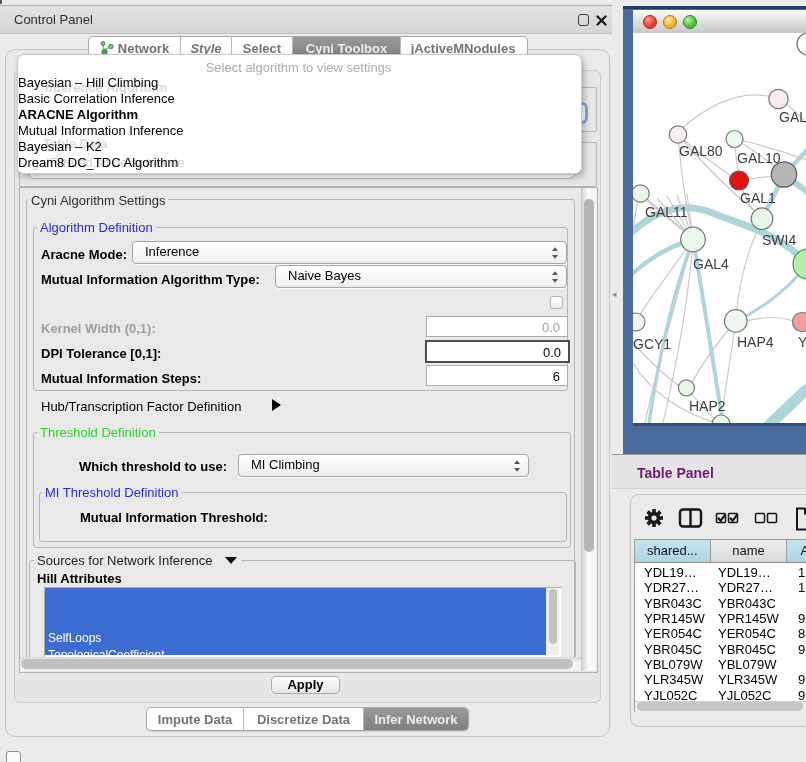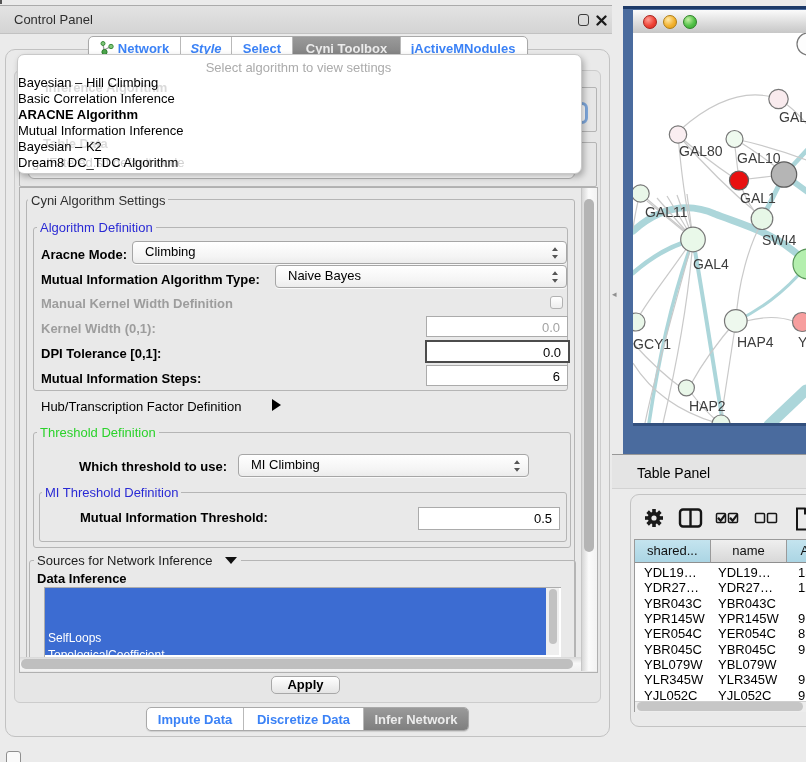--- a/index.html
+++ b/index.html
@@ -11,21 +11,21 @@
  border:1px solid #a6a6a6;border-radius:4px;box-shadow:0 1px 0 rgba(255,255,255,.7);}
 .combo .ct{position:absolute;left:12px;top:2px;font-size:13px;color:#000;white-space:nowrap;}
 .carr{position:absolute;right:7px;top:50%;width:8px;height:14px;margin-top:-7px;}
 .inp{position:absolute;background:#fff;border:1px solid #ababab;font-size:13px;
  text-align:right;color:#000;}
 .inp span{position:absolute;right:7px;top:3px;}
 .gbox{position:absolute;border:1px solid #b5b5b5;border-radius:3px;}
 .gtitle{position:absolute;font-size:13px;background:#e9e9e9;padding:0 3px;white-space:nowrap;}
 .seg{position:absolute;background:#fff;border:1px solid #a9a9a9;border-radius:5px;
  display:flex;overflow:hidden;box-shadow:0 1px 1px rgba(0,0,0,.12);}
-.seg .s{font-size:13px;font-weight:bold;color:#3b82f6;display:flex;align-items:center;
+.seg .s{font-size:13px;font-weight:bold;color:#737373;display:flex;align-items:center;
  justify-content:center;white-space:nowrap;}
 .seg .sep{width:1px;background:#b9b9b9;}
 .seg .sel{background:linear-gradient(#9a9a9a,#7f7f7f);color:#ececec;}
 .pitem{position:absolute;left:18px;font-size:13px;color:#000;white-space:nowrap;}
 .row{position:absolute;font-size:13px;color:#000;white-space:nowrap;}
 </style></head>
 <body>
 
 <div class="abs" style="left:0;top:0;width:612px;height:762px;background:#ebebeb;"></div>
 <div class="abs" style="left:0;top:0;width:2px;height:4px;background:#555;"></div>
@@ -57,35 +57,34 @@
  <div class="abs" style="left:0;top:0;width:561px;height:600px;background:#e9e9e9;">
 
   <div class="gbox" style="left:6px;top:11px;width:547px;height:560px;"></div>
   <div class="gtitle" style="left:8px;top:5px;color:#2f2f2f;">Cyni Algorithm Settings</div>
 
   <div class="gbox" style="left:13px;top:39px;width:533px;height:162px;"></div>
   <div class="gtitle" style="left:17px;top:32px;color:#2a2ad4;">Algorithm Definition</div>
 
   <div class="lbl abs" style="left:21px;top:59px;">Aracne Mode:</div>
   <div class="combo" style="left:112px;top:53px;width:433px;height:21px;">
-    <span class="ct">Climbing</span>
+    <span class="ct">Inference</span>
     <svg class="carr" viewBox="0 0 8 14">
           <path d="M1 5 L4 1.2 L7 5 Z M1 9 L4 12.8 L7 9 Z" fill="#555"></path>
         </svg>
   </div>
 
   <div class="lbl abs" style="left:21px;top:84px;">Mutual Information Algorithm Type:</div>
   <div class="combo" style="left:255px;top:77px;width:290px;height:21px;">
     <span class="ct">Naive Bayes</span>
     <svg class="carr" viewBox="0 0 8 14">
           <path d="M1 5 L4 1.2 L7 5 Z M1 9 L4 12.8 L7 9 Z" fill="#555"></path>
         </svg>
   </div>
 
-  <div class="lbl dis abs" style="left:21px;top:108px;">Manual Kernel Width Definition</div>
   <div class="abs" style="left:530px;top:108px;width:11px;height:11px;border:1px solid #b2b2b2;
    border-radius:3px;background:linear-gradient(#fff,#ededed);"></div>
 
   <div class="lbl dis abs" style="left:21px;top:133px;">Kernel Width (0,1):</div>
   <div class="inp" style="left:406px;top:128px;width:140px;height:19px;">
         <span style="color:#a3a3a3;">0.0</span>
       </div>
 
   <div class="lbl abs" style="left:21px;top:158px;">DPI Tolerance [0,1]:</div>
   <div class="inp" style="left:405px;top:152px;width:141px;height:19px;border:2px solid #4c4c4c;">
@@ -110,31 +109,28 @@
     <span class="ct">MI Climbing</span>
     <svg class="carr" viewBox="0 0 8 14">
           <path d="M1 5 L4 1.2 L7 5 Z M1 9 L4 12.8 L7 9 Z" fill="#555"></path>
         </svg>
   </div>
 
   <div class="gbox" style="left:19px;top:304px;width:526px;height:48px;"></div>
   <div class="gtitle" style="left:22px;top:297px;color:#2a2ad4;">MI Threshold Definition</div>
 
   <div class="lbl abs" style="left:26px;top:322px;padding-left:34px;">Mutual Information Threshold:</div>
-  <div class="inp" style="left:398px;top:319px;width:140px;height:21px;">
-        <span>0.5</span>
-      </div>
 
   <div class="gbox" style="left:9px;top:372px;width:545px;height:200px;"></div>
   <div class="gtitle" style="left:14px;top:365px;color:#1c1c1c;">Sources for Network Inference
    <svg width="14" height="9" viewBox="0 0 13 9" style="margin-left:8px;">
           <path d="M0.5 1 L12.5 1 L6.5 8 Z" fill="#111"></path>
         </svg>
   </div>
-  <div class="lbl abs" style="left:17px;top:383px;">Data Inference</div>
+  <div class="lbl abs" style="left:17px;top:383px;">Hill Attributes</div>
 
   <div class="abs" style="left:24px;top:399px;width:516px;height:70px;background:#fff;border-top:1px solid #adadad;border-left:1px solid #adadad;"></div>
   <div class="abs" style="left:25px;top:400px;width:501px;height:67px;background:#3c6cd2;"></div>
   <div class="abs" style="left:28px;top:402px;font-size:12px;color:#fff;line-height:16.6px;margin-top:40px;">
     SelfLoops<br>TopologicalCoefficient<br>BetweennessCentrality<br>gal4RGexp
   </div>
   <div class="abs" style="left:526px;top:400px;width:13px;height:67px;background:#efefef;"></div>
   <div class="abs" style="left:529px;top:401px;width:8px;height:55px;background:#c2c2c2;border-radius:4px;"></div>
  </div>
 </div>
@@ -272,21 +268,21 @@
     <text x="104" y="314">HAP4</text>
     <text x="165" y="314">Y</text>
     <text x="56" y="378">HAP2</text>
   </g>
 </svg>
 </div>
 <div class="abs" style="left:633px;top:423px;width:173px;height:3px;background:#33507e;"></div>
 
 <div class="abs" style="left:612px;top:454px;width:194px;height:1px;background:#989898;"></div>
 <div class="abs" style="left:612px;top:455px;width:194px;height:33px;background:#e4e4e4;border-bottom:1px solid #d2d2d2;"></div>
-<div class="abs" style="left:637px;top:465px;font-size:14px;color:#000000;">Table Panel</div>
+<div class="abs" style="left:637px;top:465px;font-size:14px;color:#701a75;font-weight:bold;">Table Panel</div>
 
 <div class="abs" style="left:630px;top:494px;width:190px;height:231px;background:#eaeaea;
  border:1.5px solid #c3c3c3;border-radius:9px;"></div>
 
 <svg class="abs" style="left:630px;top:494px;" width="176" height="44" viewBox="0 0 176 44">
   <g transform="translate(24,24)">
     <g fill="#1a1a1a">
       <circle r="6.2"></circle>
       <g id="t">
           <rect x="-1.8" y="-9" width="3.6" height="5"></rect>

